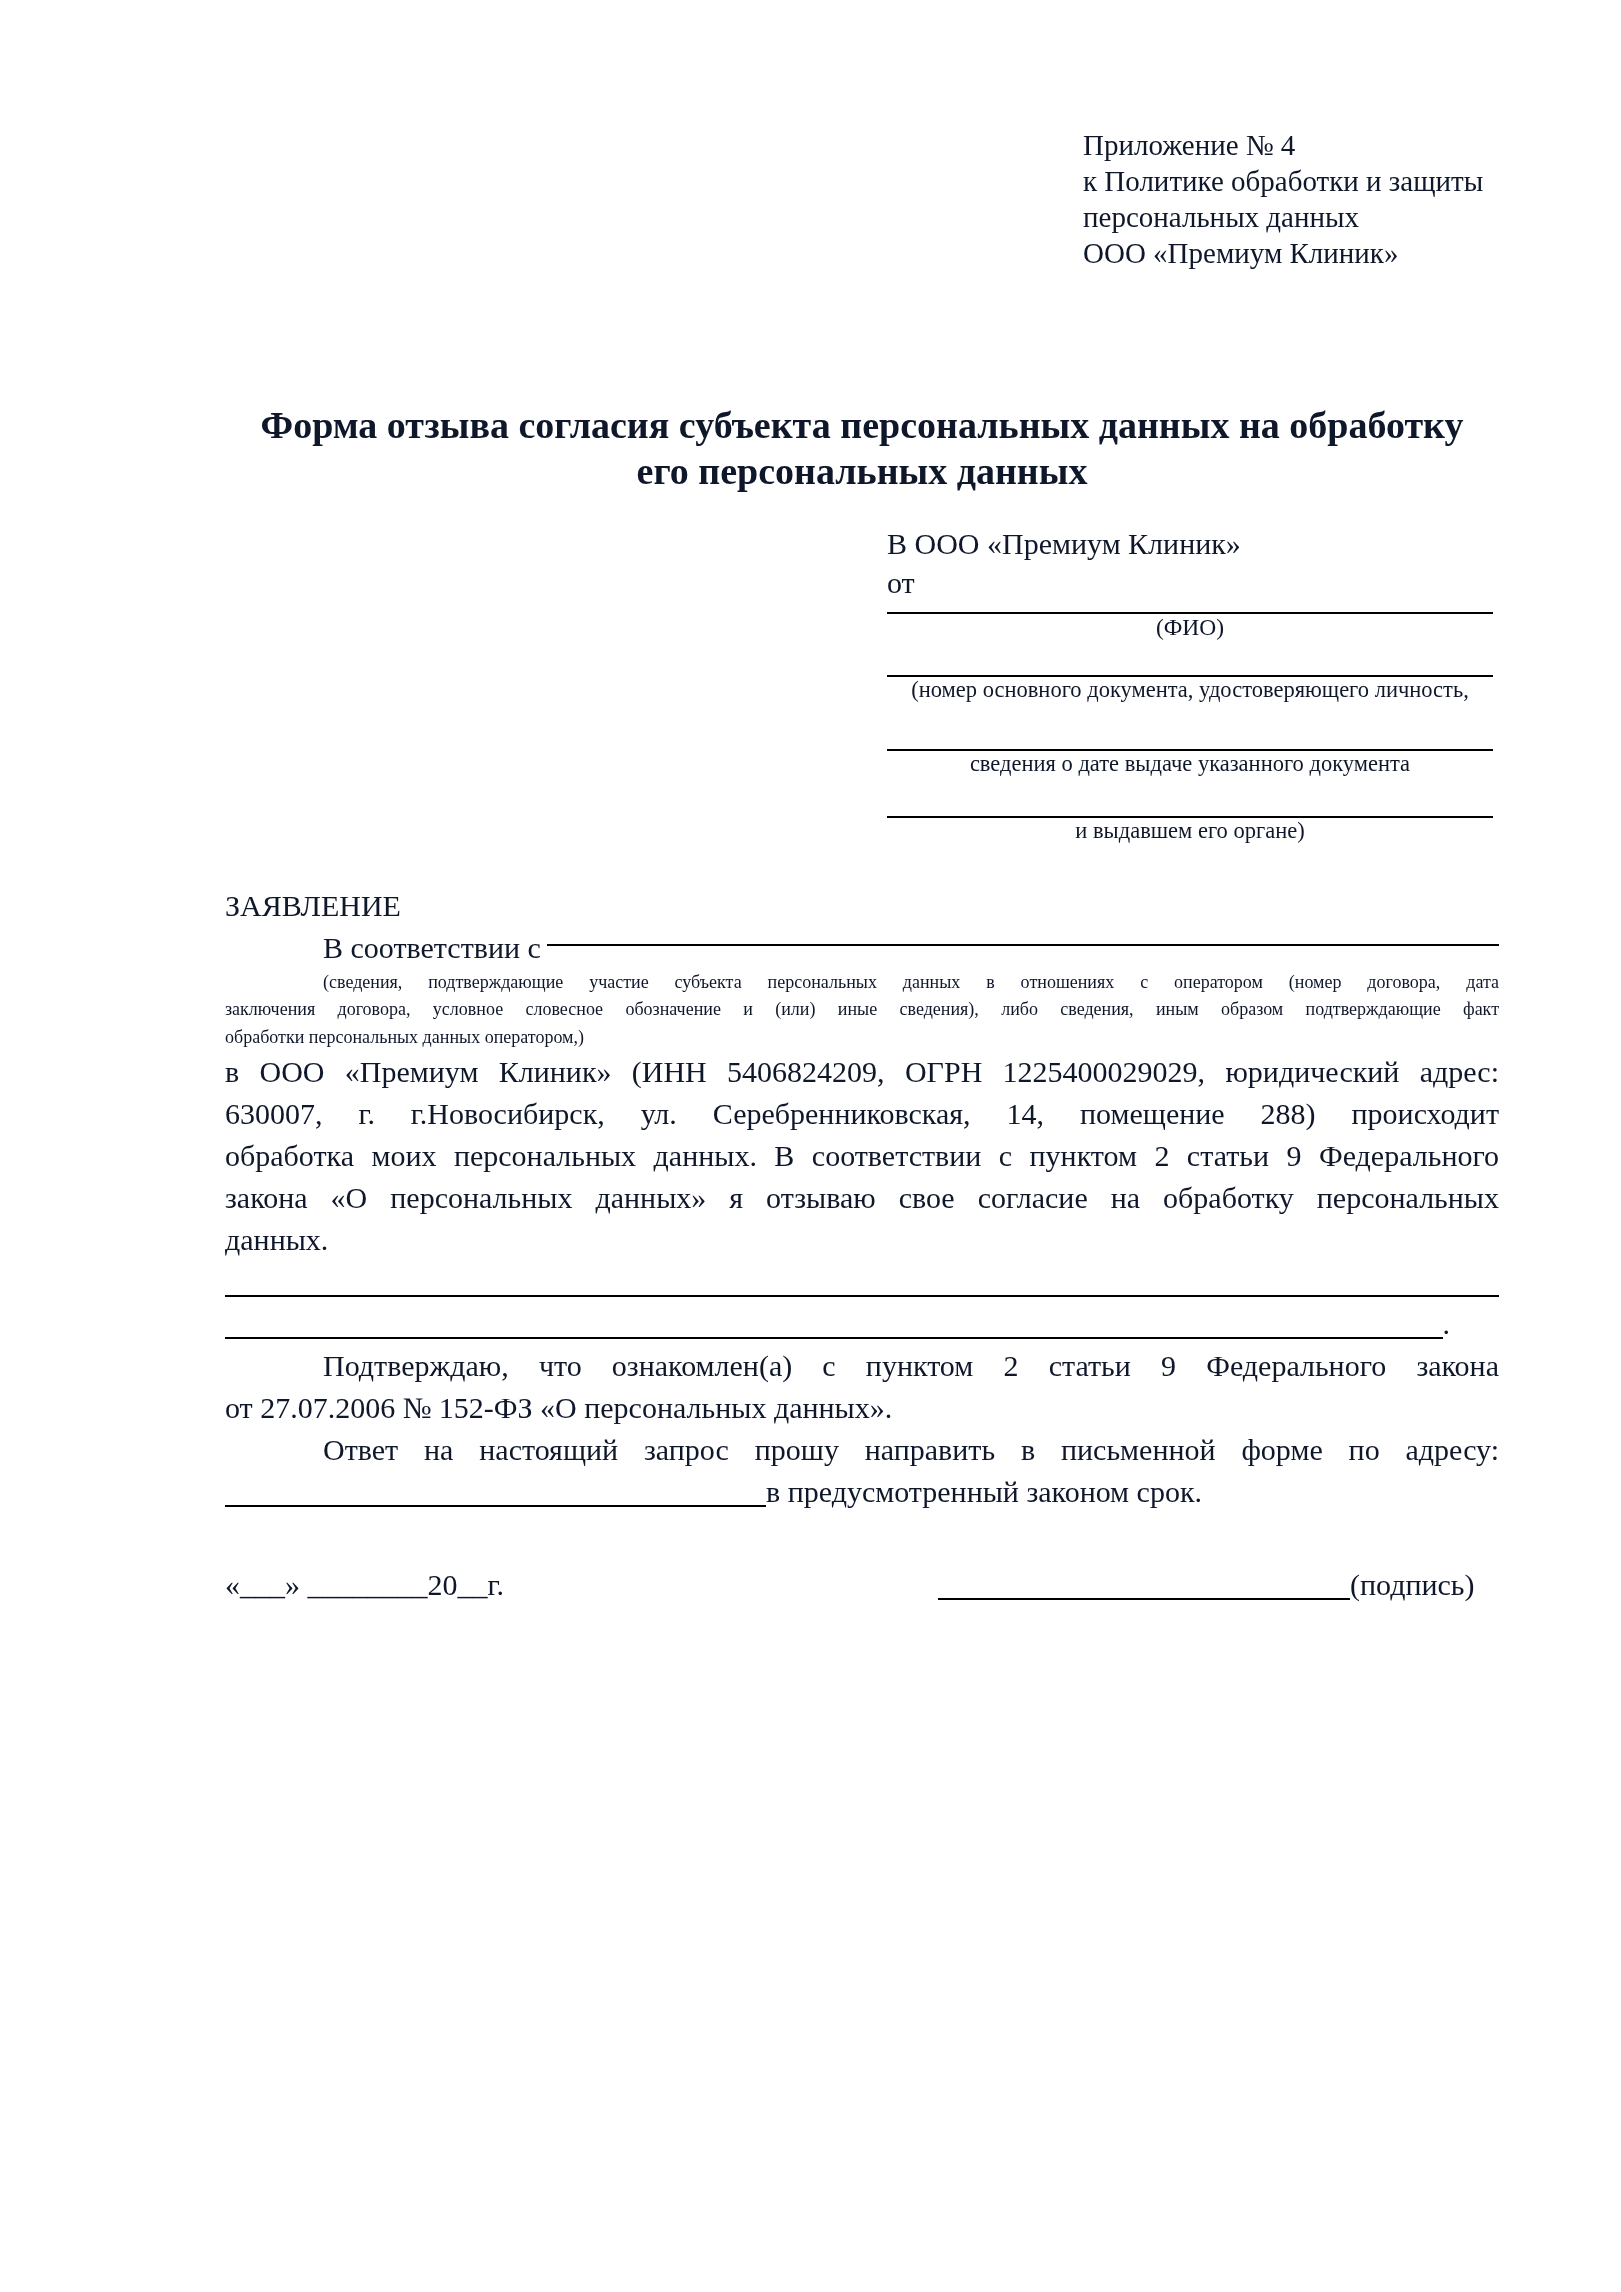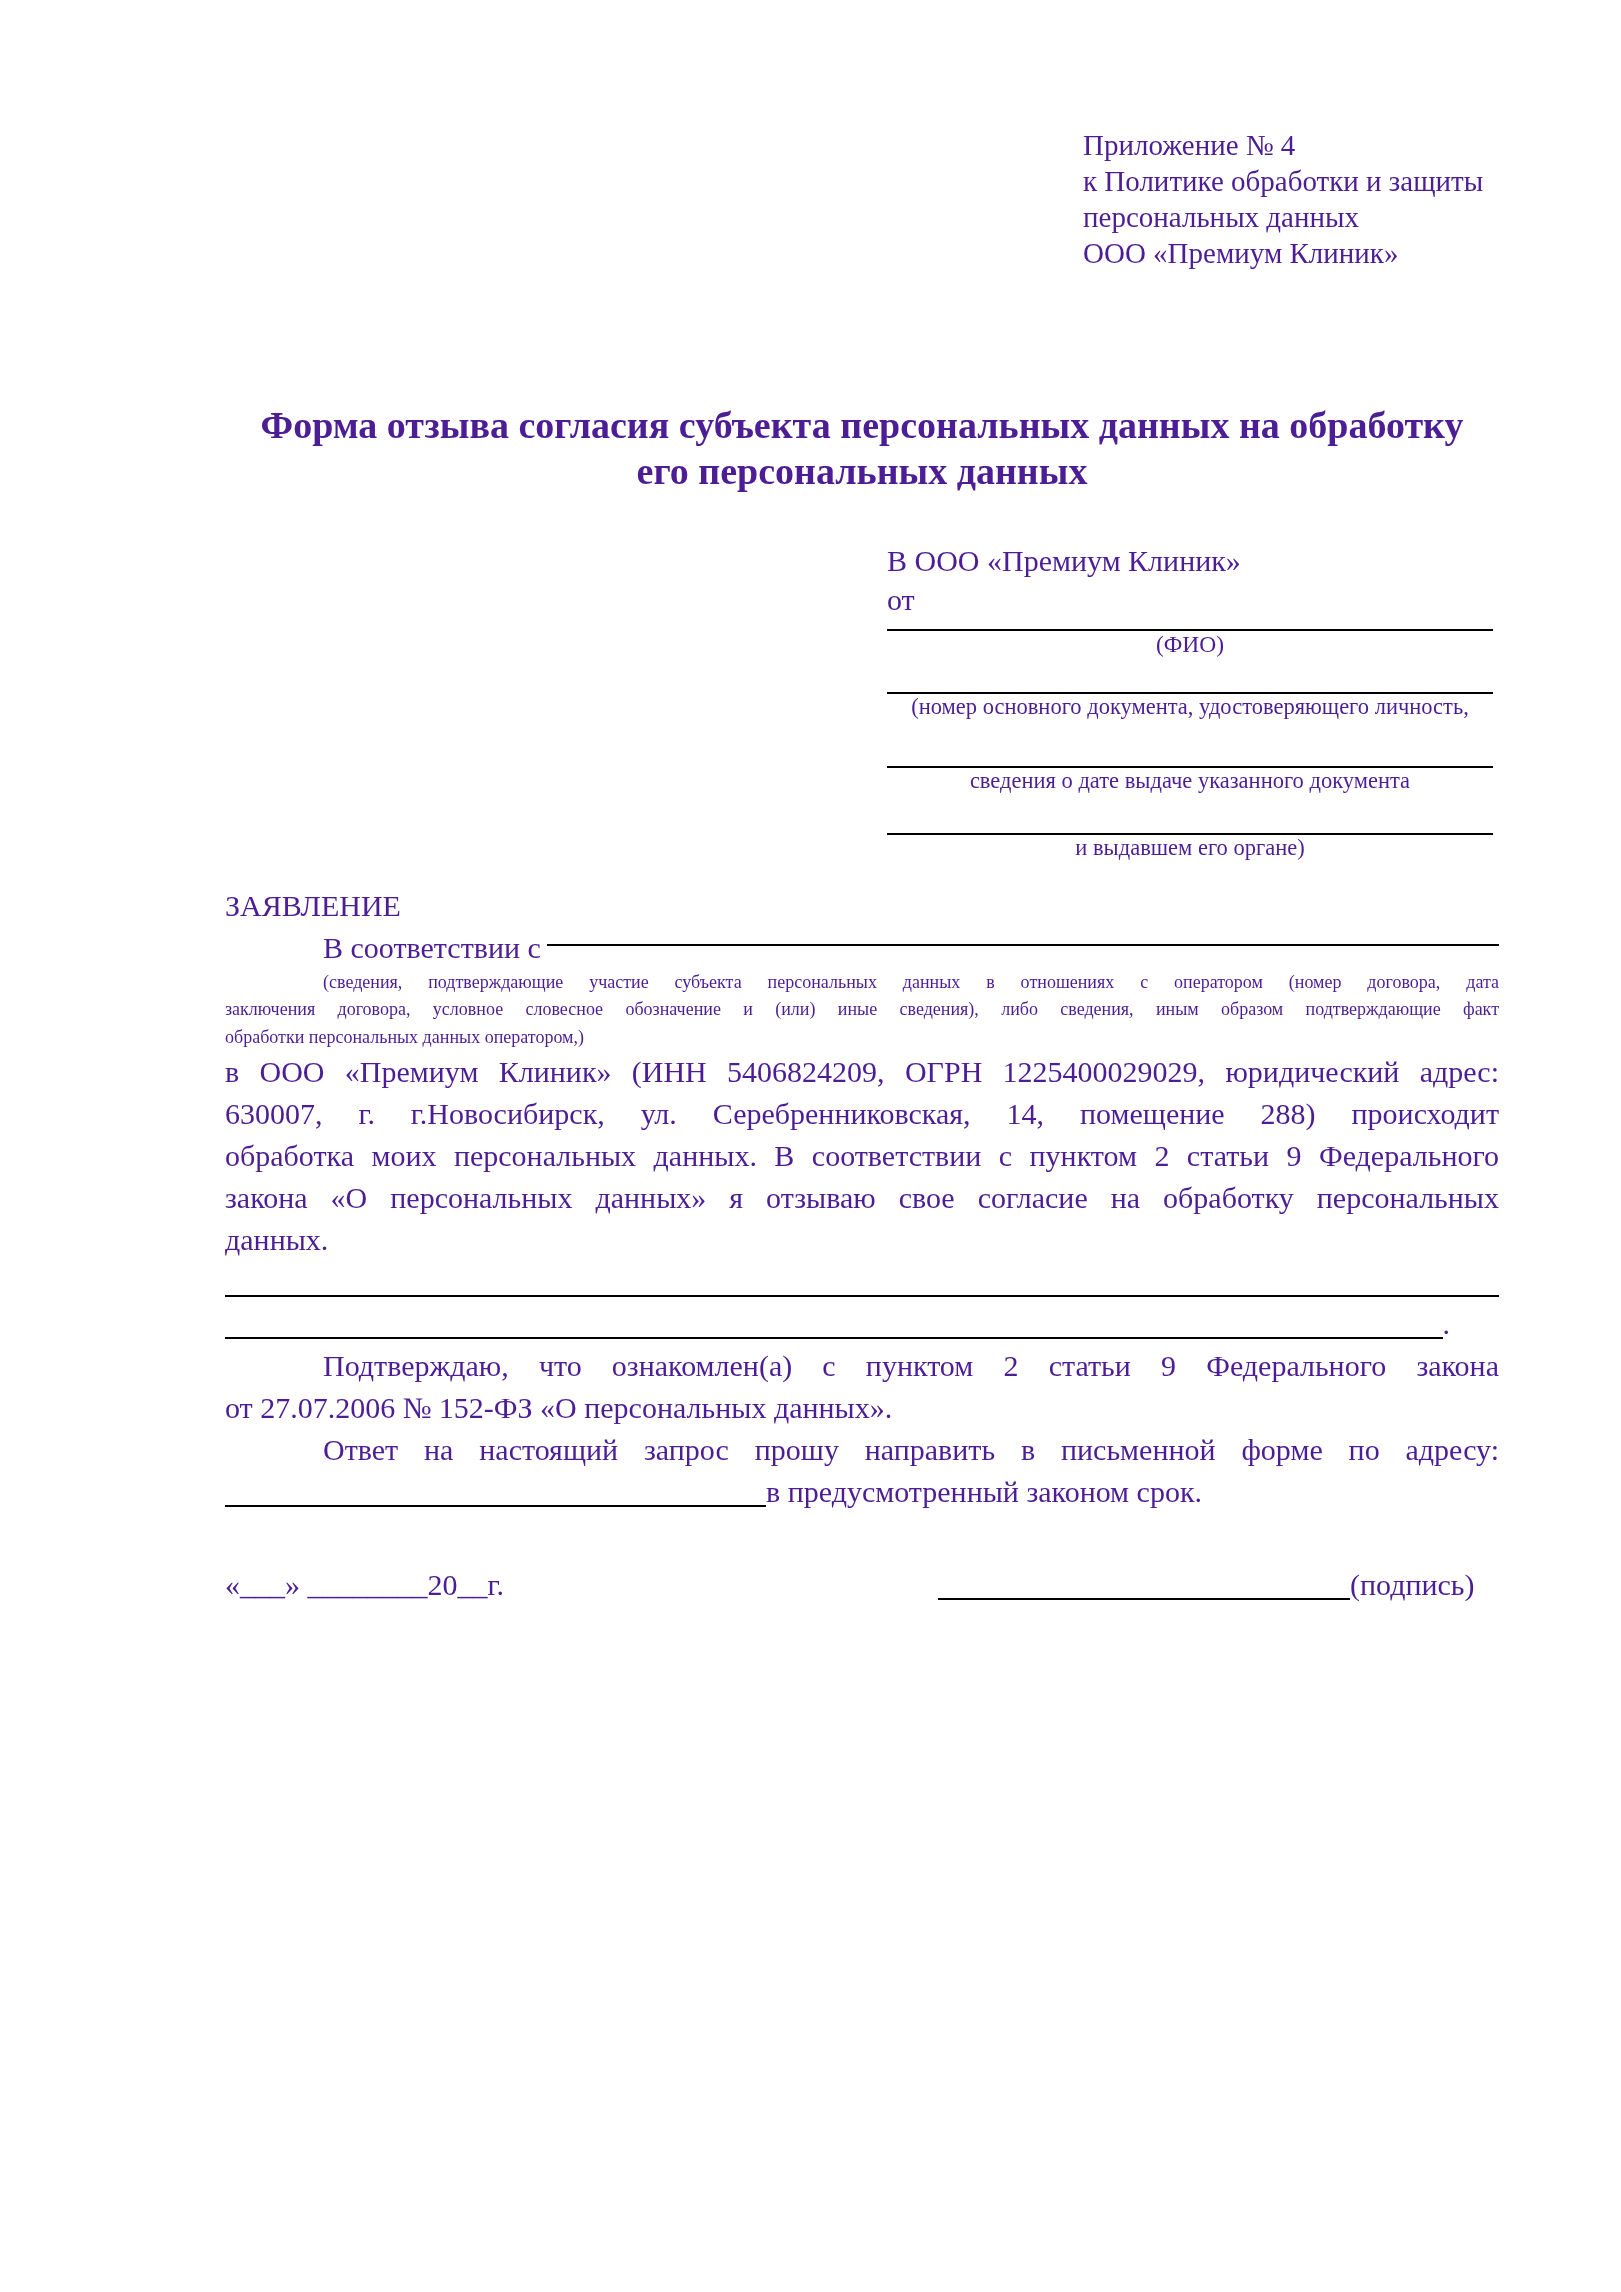--- a/index.html
+++ b/index.html
@@ -1,41 +1,41 @@
 <!DOCTYPE html>
 <html lang="ru"><head>
 <meta charset="utf-8">
 <style>
   html,body { margin:0; padding:0; background:#ffffff; }
   .page {
     position:relative;
     width:1621px; height:2293px;
     background:#ffffff;
-    color:#4c1d95;
+    color:#0f172a;
     font-family:"Liberation Serif","DejaVu Serif",serif;
     overflow:hidden;
     border-radius:31px;
   }
 
   
   .appendix {
     position:absolute; left:1083px; top:127px;
     font-size:29px; line-height:36px;
   }
 
   
   .title {
     position:absolute; left:225px; top:402px; width:1274px;
     text-align:center; font-weight:bold;
     font-size:38px; line-height:46px;
   }
 
   
   .addressee {
-    position:absolute; left:887px; top:541px; width:606px;
+    position:absolute; left:887px; top:524px; width:606px;
     font-size:30px; line-height:39px;
   }
   .uline { border-bottom:2px solid #000; height:0; }
   .ucap  { text-align:center; font-size:22.5px; line-height:26.5px; }
   .cap-fio { font-size:23.5px; }
   .f1 .uline { margin-top:9.8px; }
   .f2 .uline { margin-top:35px; }
   .f3 .uline { margin-top:45px; }
   .f4 .uline { margin-top:39px; }
 

